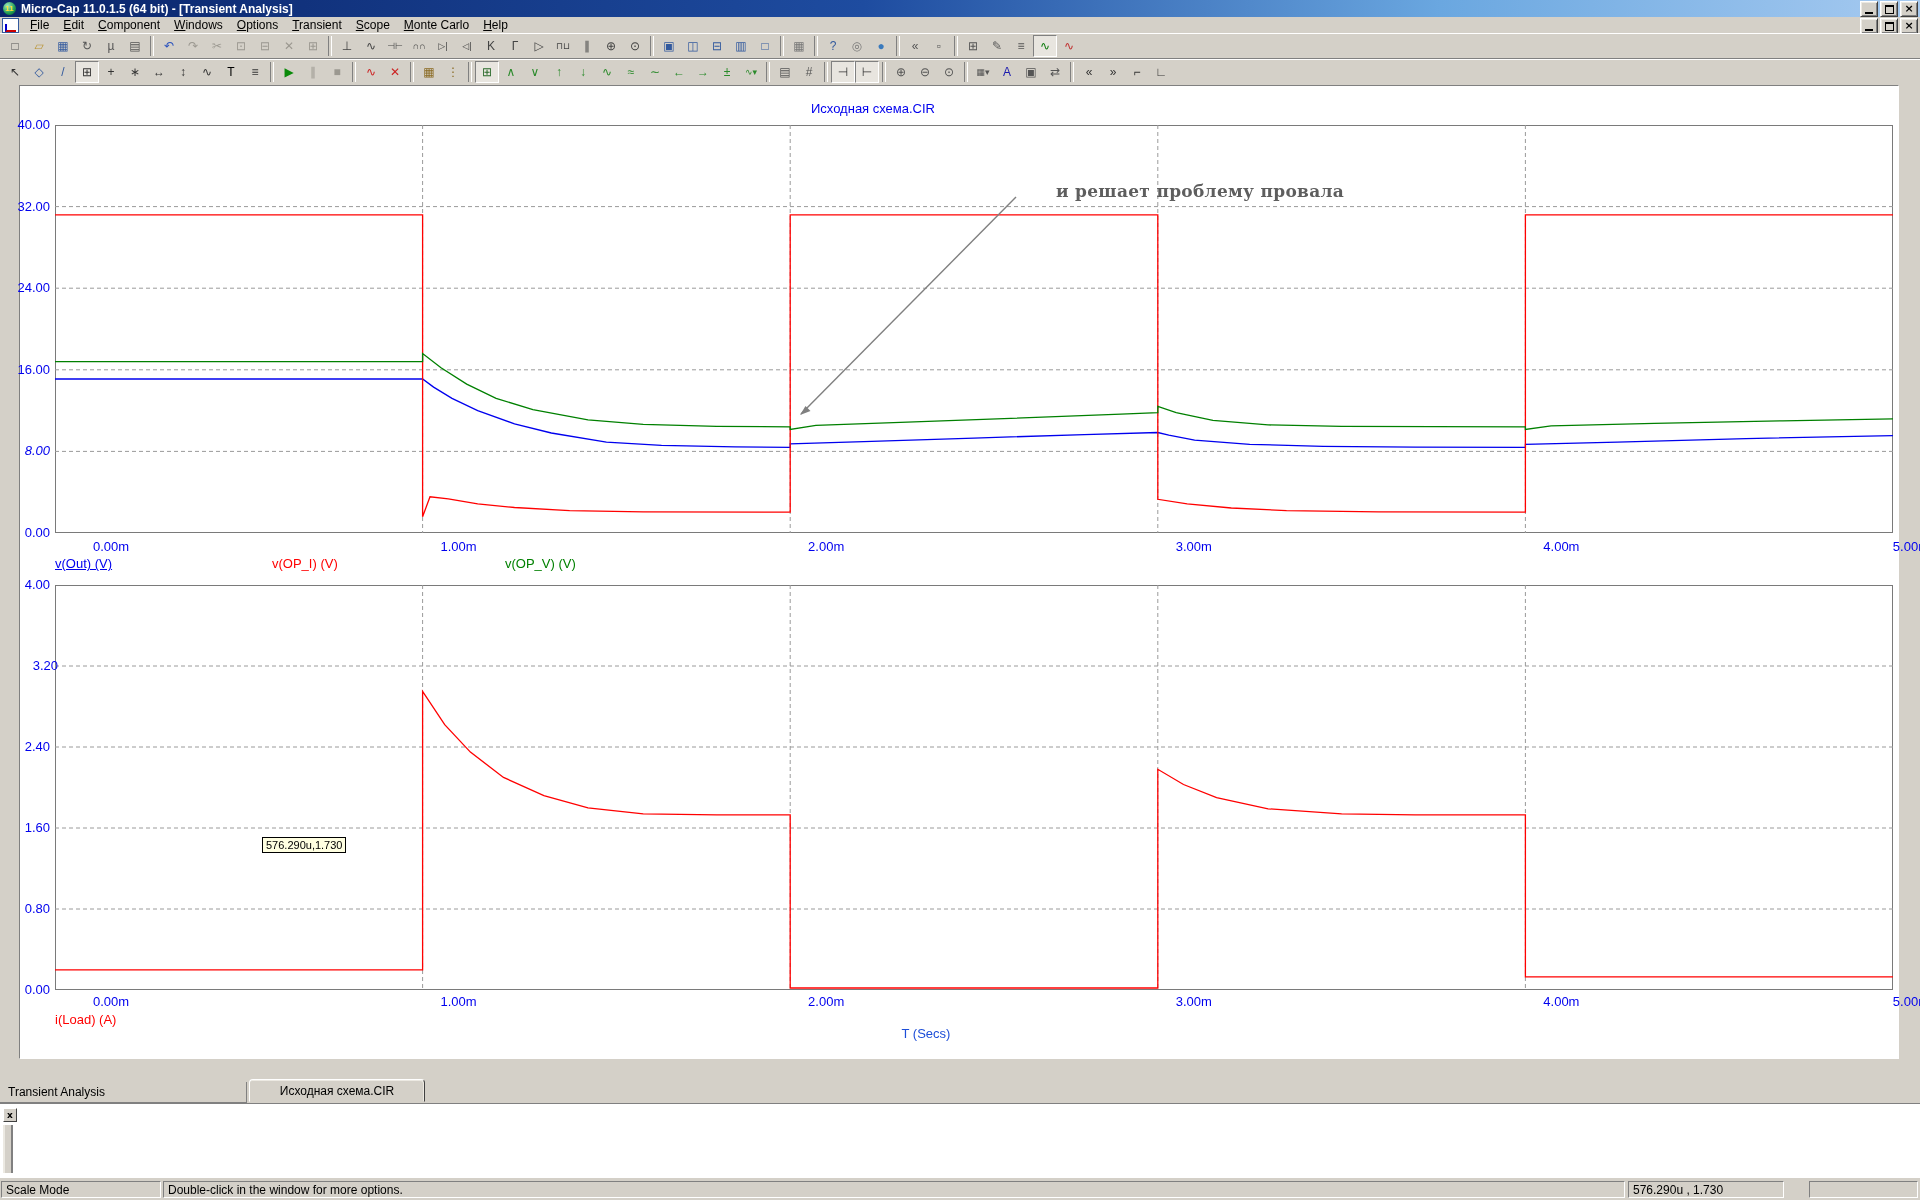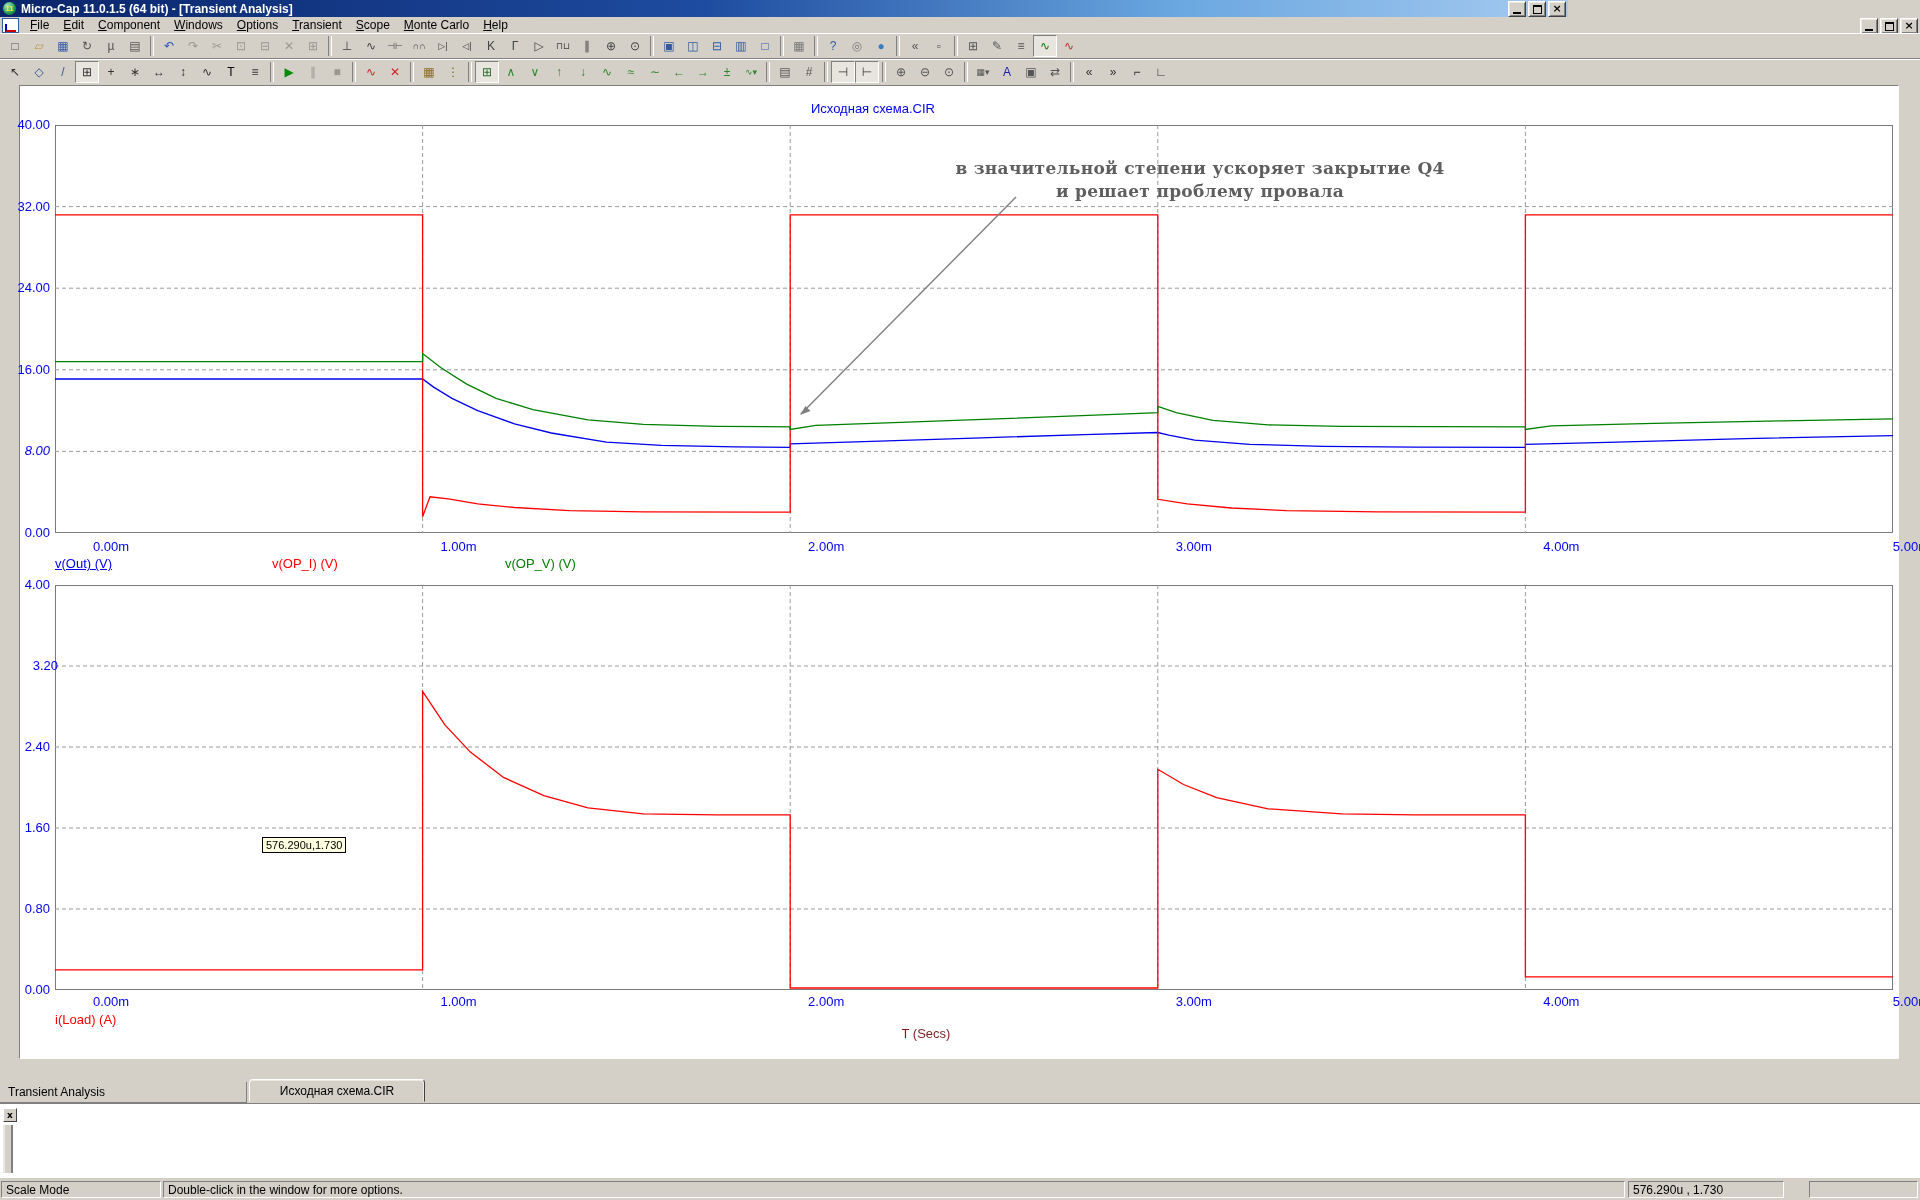--- a/index.html
+++ b/index.html
@@ -1,19 +1,19 @@
 <!DOCTYPE html>
 <html><head>
 <meta charset="utf-8">
 <style>
   html,body{margin:0;padding:0;background:#777;}
   #root{position:relative;width:1920px;height:1200px;background:#d4d0c8;overflow:hidden;
         font-family:"Liberation Sans",sans-serif;-webkit-font-smoothing:none;}
   
-  #titlebar{position:absolute;left:0;top:0;width:1568px;height:17px;
+  #titlebar{position:absolute;left:0;top:0;width:1920px;height:17px;
     background:linear-gradient(90deg,#0a246a 0%,#1e4ca0 45%,#6aa7e0 75%,#a6caf0 100%);
     display:flex;align-items:center;color:#fff;font-size:12px;font-weight:bold;}
   #appicon{width:13px;height:13px;border-radius:50%;margin:0 5px 0 3px;
     background:radial-gradient(circle at 35% 30%,#9fe8c0,#1d9a50 60%,#0a5c2e);
     color:#ffe13a;font-size:8px;font-weight:bold;display:flex;align-items:center;justify-content:center;line-height:1;}
   .winbtns{position:absolute;right:2px;top:1px;display:flex;gap:2px;}
   .wbtn{width:16px;height:14px;background:#d4d0c8;border:1px solid;border-color:#ffffff #404040 #404040 #ffffff;
     box-shadow:inset 1px 1px 0 #ece9e2,inset -1px -1px 0 #808080;
     display:flex;align-items:center;justify-content:center;color:#000;}
   .g-min{width:8px;height:2px;background:#000;margin-top:8px;}
@@ -467,29 +467,29 @@
         <div class="xlabel" style="top: 910px; left: 57px;">0.00m</div>
         <div class="xlabel" style="top: 910px; left: 422.6px; transform: translateX(-50%);">1.00m</div>
         <div class="xlabel" style="top: 910px; left: 790.2px; transform: translateX(-50%);">2.00m</div>
         <div class="xlabel" style="top: 910px; left: 1157.8px; transform: translateX(-50%);">3.00m</div>
         <div class="xlabel" style="top: 910px; left: 1525.4px; transform: translateX(-50%);">4.00m</div>
         <div class="xlabel" style="top: 910px; left: 1893px; transform: translateX(-100%);">5.00m</div>
         <div class="legend" style="left: 55px; top: 928px; color: rgb(255, 0, 0);">i(Load) (A)</div>
       </div>
     <div id="annotation">
       <br>
-      <span>в значительной степени ускоряет закрытие Q4</span><br>
+      <br>
       <span>и решает проблему провала</span>
     </div>
     <svg id="arrowsvg">
       <line x1="1016" y1="113" x2="801" y2="330" stroke="#808080" stroke-width="1.4"></line>
       <polygon points="800,331 805.5,321.9 810.5,326.9" fill="#808080"></polygon>
     </svg>
     <div id="cursor-tooltip">576.290u,1.730</div>
-    <div id="xaxis-title" class="xlabel" style="color:#7f1d1d">T (Secs)</div>
+    <div id="xaxis-title" class="xlabel" style="color:#1d4ed8">T (Secs)</div>
 
   </div>
 
   <div id="doctabs">
     <div id="tab-transient">
       <span>Transient Analysis</span>
     </div>
     <div id="tab-schema">
       <span>Исходная схема.CIR</span>
     </div>

